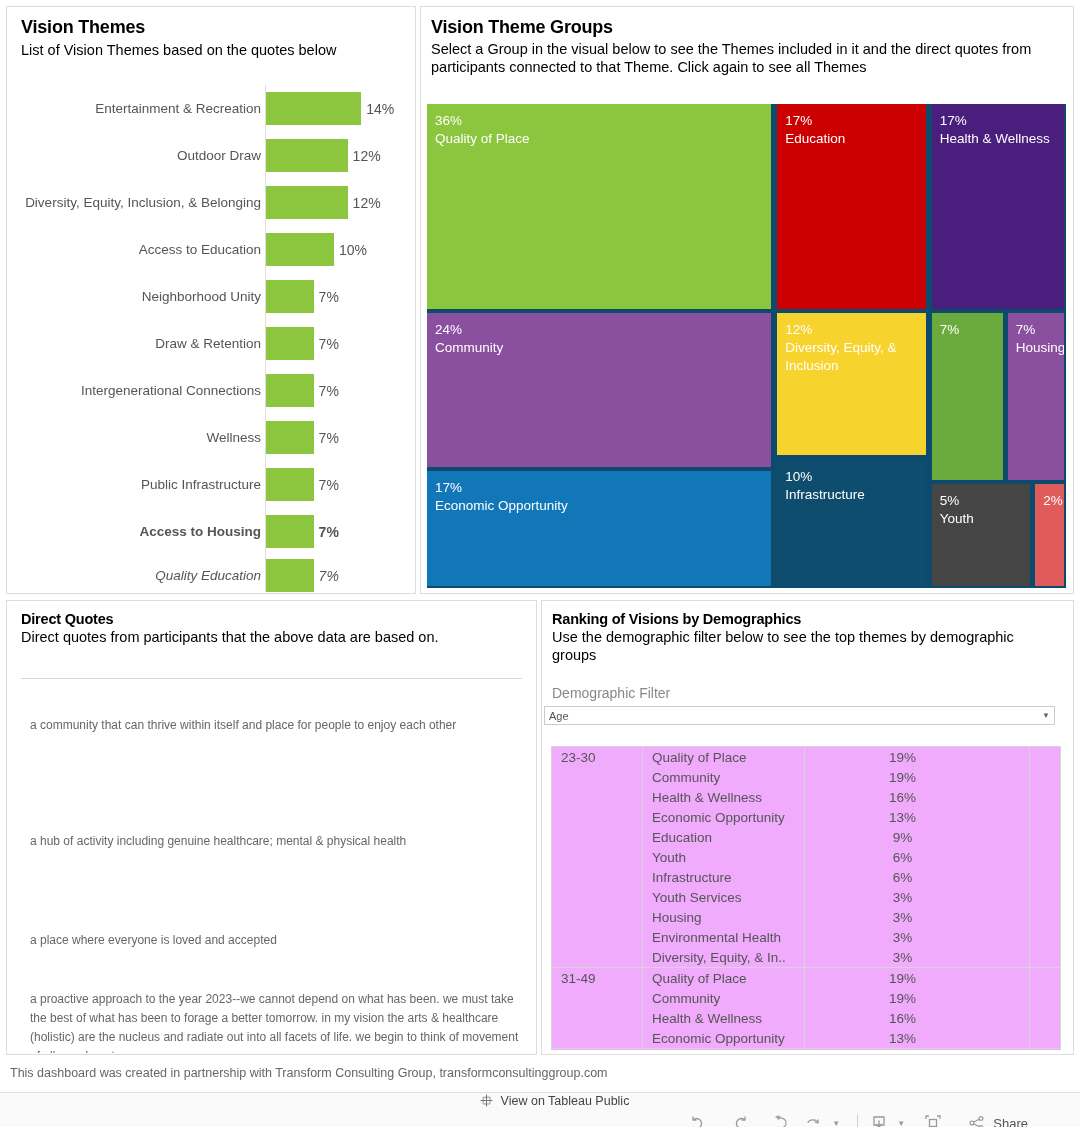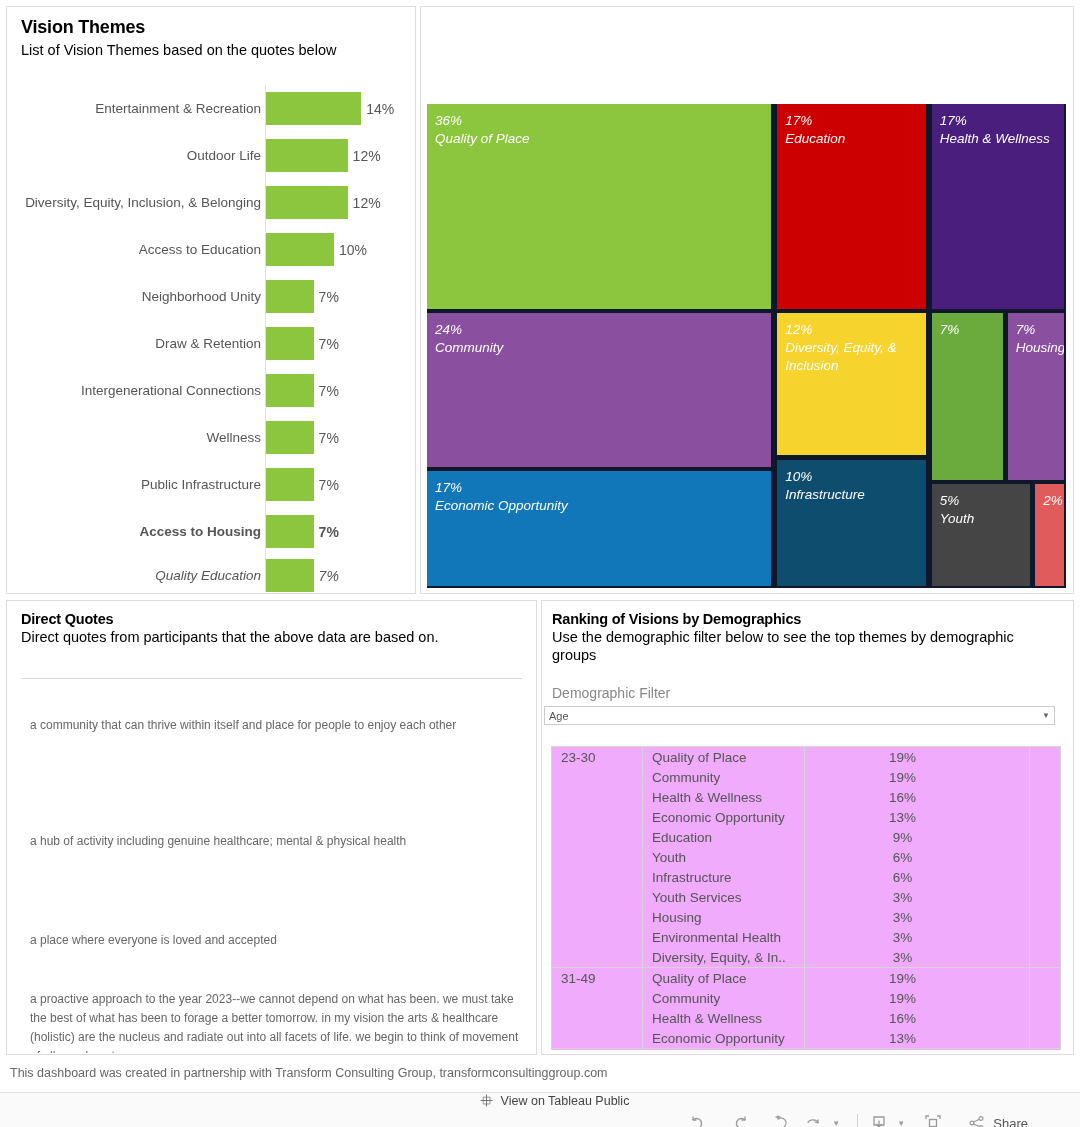--- a/index.html
+++ b/index.html
@@ -87,22 +87,21 @@
     color: #555555;
   }
 
   
   #vision-groups { left: 420px; top: 6px; width: 654px; height: 588px; }
   #vision-groups .head { padding: 8px 10px 0 10px; }
   .tree-clip {
     position: absolute;
     left: 6px; top: 97px; right: 7px; bottom: 5px;
     overflow: hidden;
-    background: #0f172a;
-    font-style: italic;
+    background: #0c4a6e;
   }
   .tile {
     position: absolute;
     overflow: hidden;
     color: #ffffff;
     padding: 8px 0 0 8px;
     font-size: 13.5px;
     line-height: 18px;
   }
   .tile .pct { display: block; }
@@ -266,21 +265,21 @@
     </div>
     <div class="bars-clip">
       <div class="bars-inner" id="bars-inner">
         <div class="axis-line"></div>
       <div class="bar-row" style="top: 0px;">
             <div class="bar-label-wrap">Entertainment &amp; Recreation</div>
             <div class="bar-rect" style="width: 95.2px; background: rgb(140, 198, 62);"></div>
             <div class="bar-value" style="left: 359.2px;">14%</div>
           </div>
           <div class="bar-row" style="top: 47px;">
-            <div class="bar-label-wrap">Outdoor Life</div>
+            <div class="bar-label-wrap">Outdoor Draw</div>
             <div class="bar-rect" style="width: 81.6px; background: rgb(140, 198, 62);"></div>
             <div class="bar-value" style="left: 345.6px;">12%</div>
           </div>
           <div class="bar-row" style="top: 94px;">
             <div class="bar-label-wrap">Diversity, Equity, Inclusion, &amp; Belonging</div>
             <div class="bar-rect" style="width: 81.6px; background: rgb(140, 198, 62);"></div>
             <div class="bar-value" style="left: 345.6px;">12%</div>
           </div>
           <div class="bar-row" style="top: 141px;">
             <div class="bar-label-wrap">Access to Education</div>
@@ -320,20 +319,24 @@
           <div class="bar-row" style="top: 467px; font-style: italic;">
             <div class="bar-label-wrap">Quality Education</div>
             <div class="bar-rect" style="width: 47.6px; background: rgb(140, 198, 62);"></div>
             <div class="bar-value" style="left: 311.6px;">7%</div>
           </div>
         </div>
     </div>
   </div>
 
   <div class="panel" id="vision-groups">
+    <div class="head">
+      <div class="panel-title">Vision Theme Groups</div>
+      <div class="panel-sub">Select a Group in the visual below to see the Themes included in it and the direct quotes from participants connected to that Theme. Click again to see all Themes</div>
+    </div>
     <div class="tree-clip" id="tree-clip">
         <div class="tile" style="left: 0px; top: 0px; width: 344.338px; height: 204.668px; background: rgb(140, 198, 62);">
           <span class="pct">36%</span>
           <span class="nm">Quality of Place</span>
         </div>
         <div class="tile" style="left: 0px; top: 209.088px; width: 344.338px; height: 153.848px; background: rgb(139, 79, 160);">
           <span class="pct">24%</span>
           <span class="nm">Community</span>
         </div>
         <div class="tile" style="left: 0px; top: 366.872px; width: 344.338px; height: 115.128px; background: rgb(18, 119, 184);">

